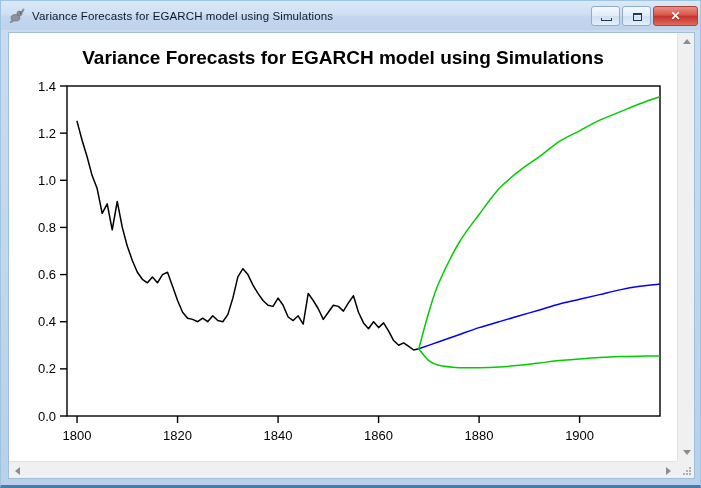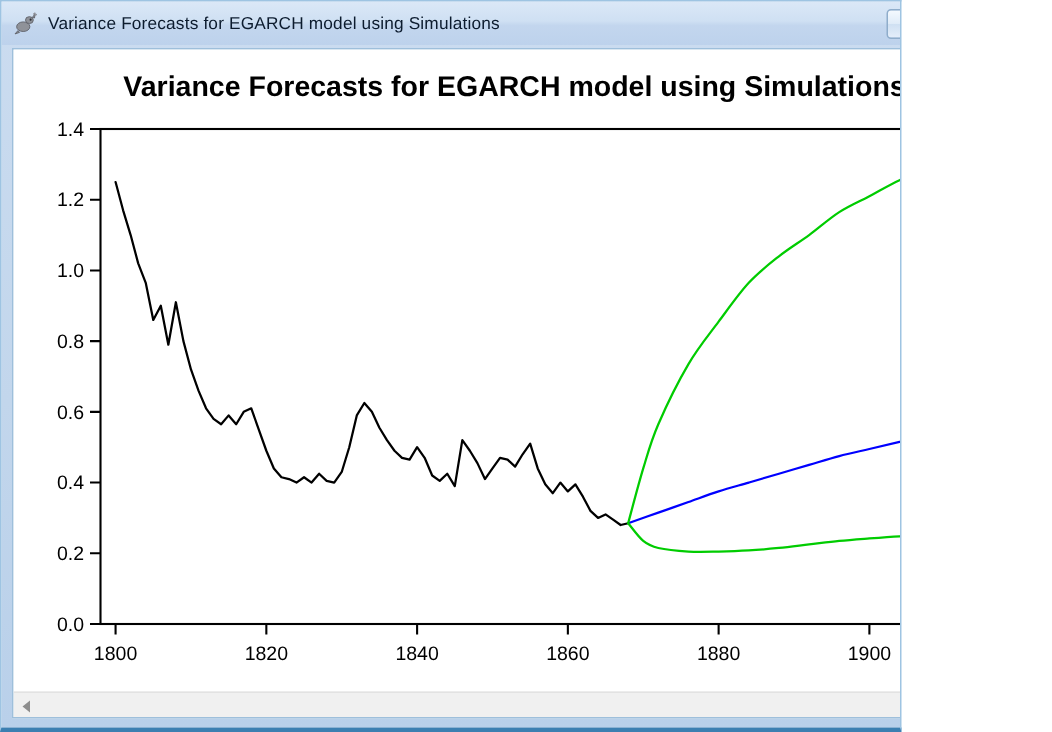--- a/index.html
+++ b/index.html
@@ -11,21 +11,21 @@
     width: 701px;
     height: 488px;
     overflow: hidden;
     font-family: "Liberation Sans", sans-serif;
   }
 
   
   .window {
     position: absolute;
     left: 0; top: 0;
-    width: 601px;
+    width: 701px;
     height: 488px;
     box-sizing: border-box;
     background: linear-gradient(180deg, #cbdcf0 0%, #c2d6ec 55%, #b9d0ea 100%);
     border: 1px solid #9ec4e2;
     border-bottom: 3px solid #3c7fb1;
     overflow: hidden;
   }
 
   
   .titlebar {

